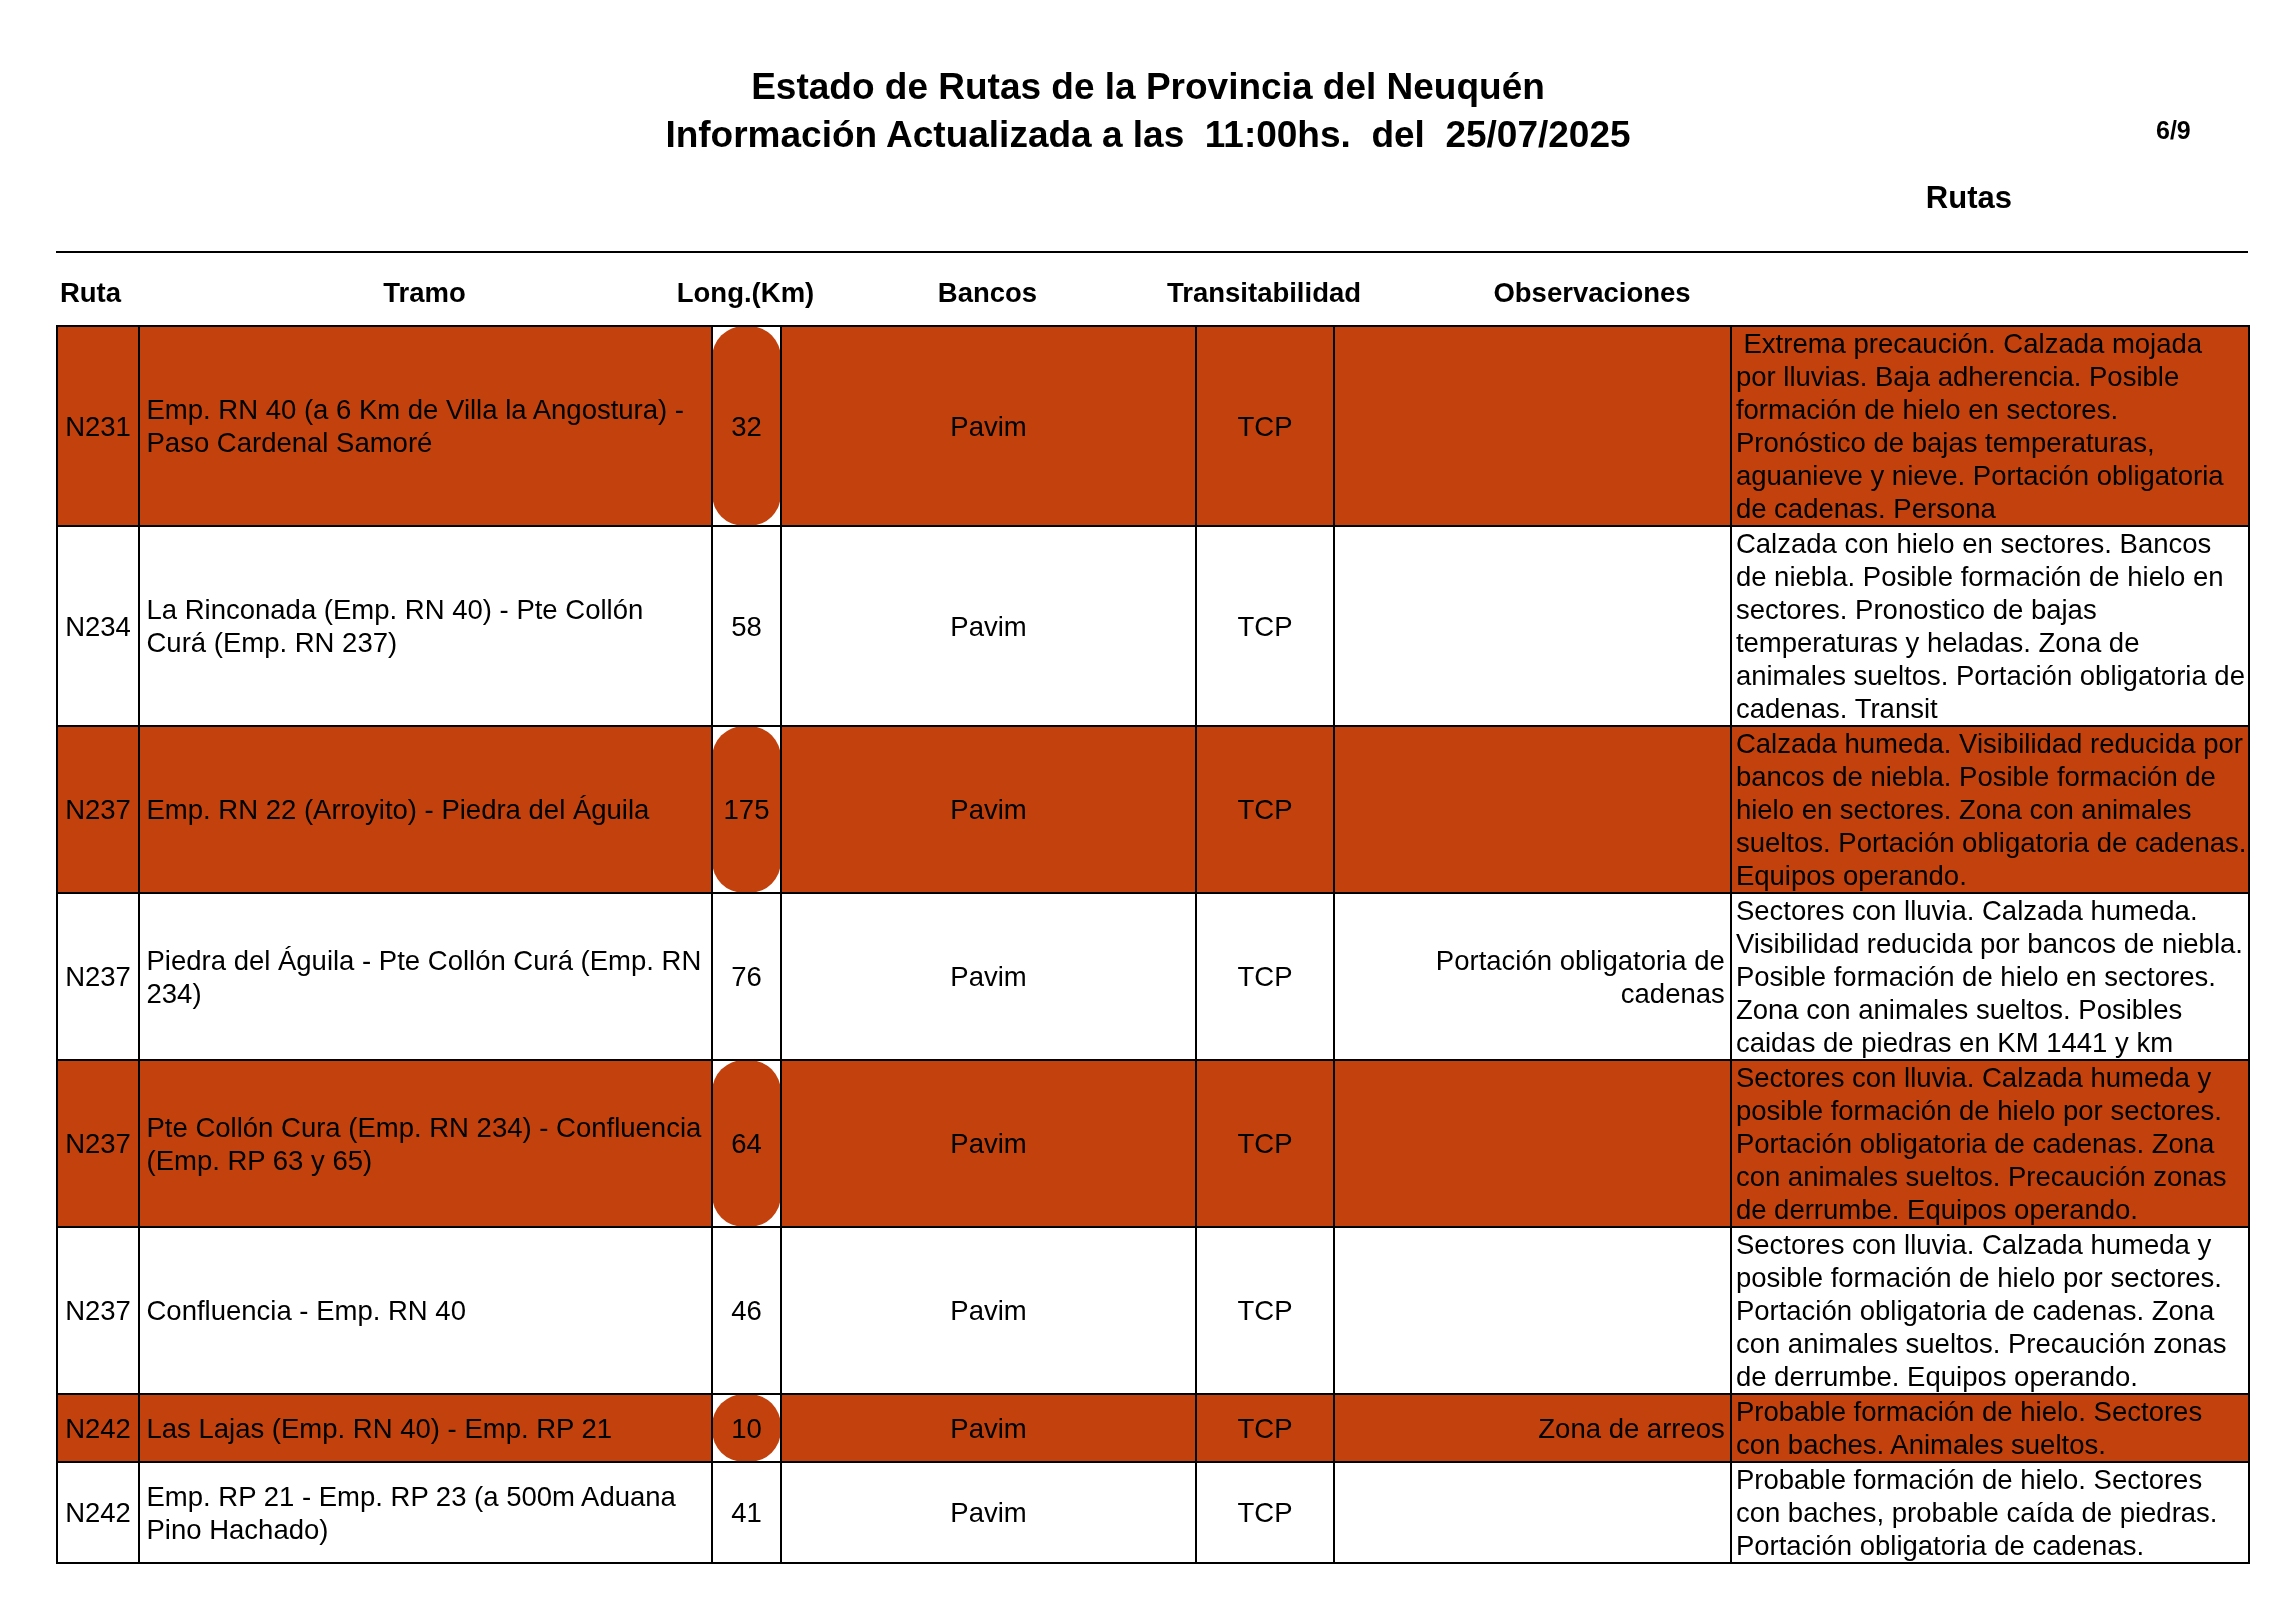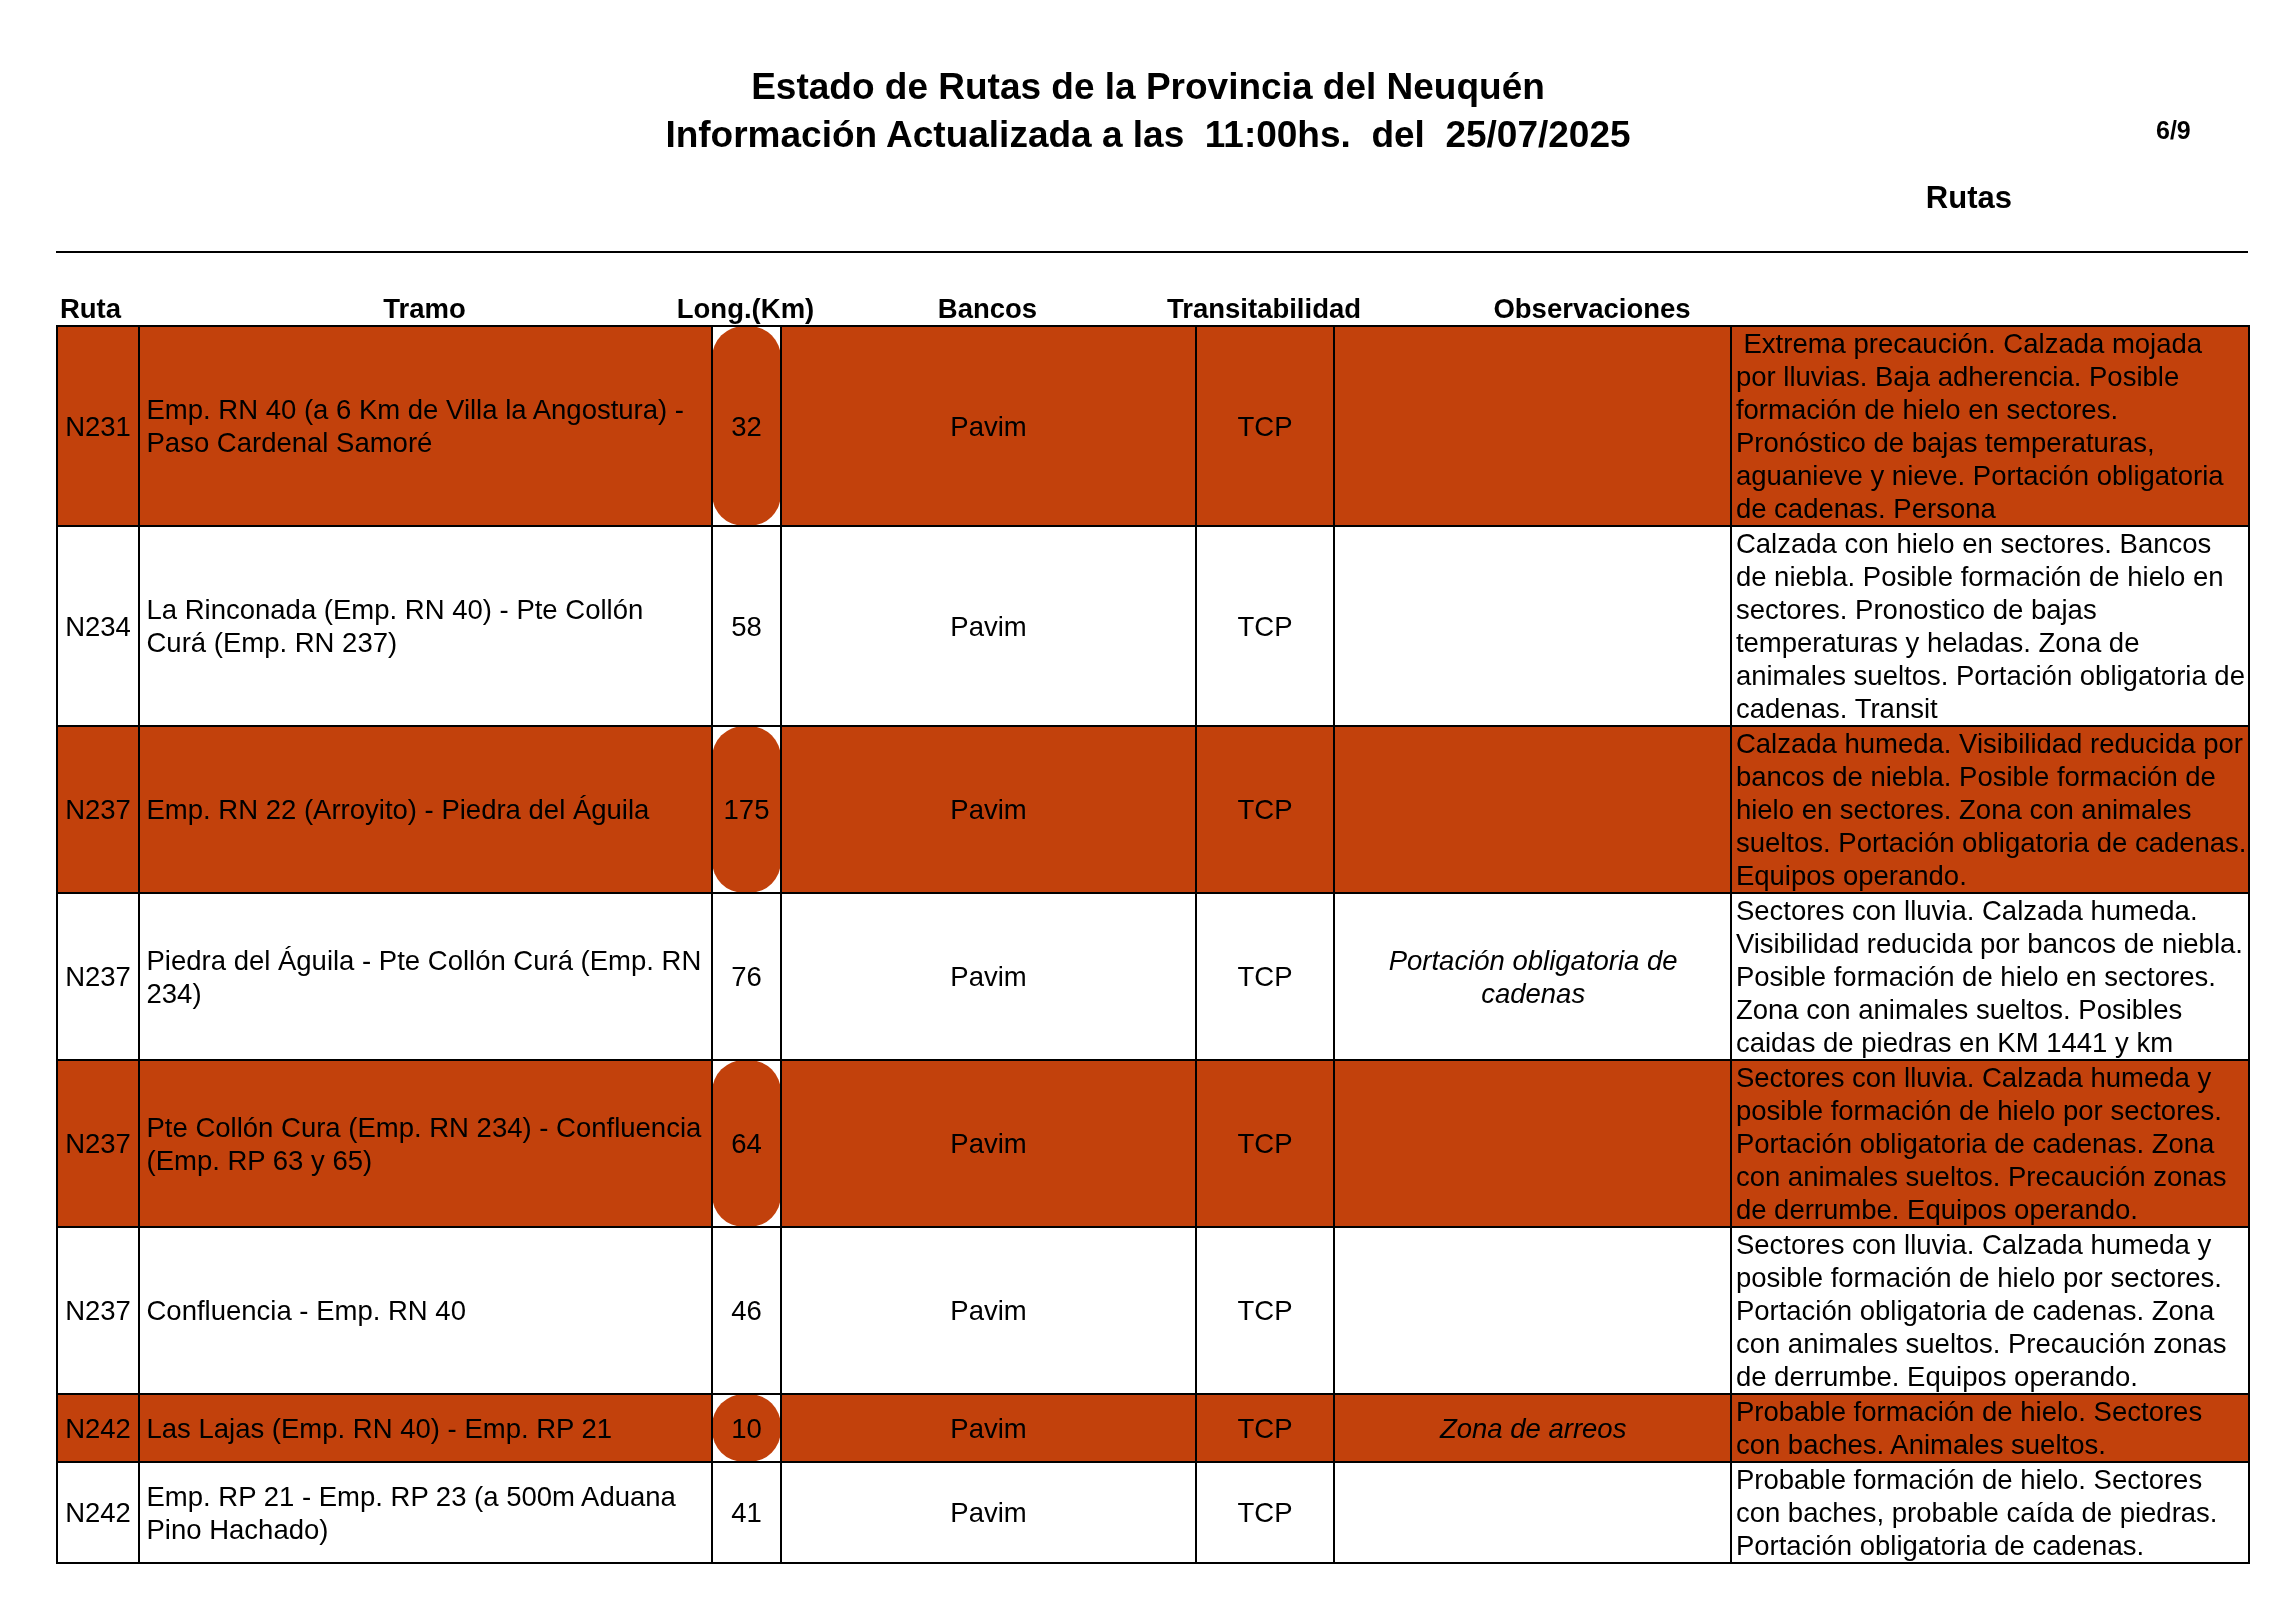--- a/index.html
+++ b/index.html
@@ -27,21 +27,21 @@
     position: absolute; top: 180px; left: 284px; width: 1728px;
     text-align: right; font-size: 31px; font-weight: bold;
   }
 
   .top-rule {
     position: absolute; top: 251px; left: 56px; width: 2192px;
     border-top: 2.6px solid #000; height: 0;
   }
 
   .col-headers {
-    position: absolute; top: 276px; left: 56px; width: 2192px; height: 65px;
+    position: absolute; top: 260px; left: 56px; width: 2192px; height: 65px;
     display: flex; font-weight: bold; font-size: 27.5px;
   }
   .hc { display: flex; align-items: center; justify-content: center; white-space: nowrap; flex: 0 0 auto; }
   .hc-ruta    { width: 82px; justify-content: flex-start; padding-left: 3.9px; }
   .hc-tramo   { width: 573px; }
   .hc-long    { width: 69px; flex-direction: row; line-height: 31px; }
   .hc-calzada { width: 415px; }
   .hc-trans   { width: 138px; }
   .hc-seccion { width: 397px; }
   .hc-obs     { width: 518px; }
@@ -56,21 +56,21 @@
     vertical-align: middle;
     padding: 1.3px 5.2px;
     word-wrap: break-word;
   }
   tr.shaded td { background: #c2410c; }
   td.c-ruta    { text-align: center; padding: 1.3px 1.3px; }
   td.c-tramo   { text-align: left; padding: 1.3px 6.5px; }
   td.c-long    { text-align: center; border-radius: 32px; }
   td.c-calzada { text-align: center; }
   td.c-trans   { text-align: center; }
-  td.c-seccion { text-align: center; padding: 1.3px 5.2px 1.3px 6.5px; font-style: italic; }
+  td.c-seccion { text-align: right; padding: 1.3px 5.2px 1.3px 6.5px; }
   td.c-obs     { text-align: left; padding: 0 1.3px 0 3.9px; white-space: pre-wrap; }
 </style>
 </head>
 <body>
 
 <div class="doc-page">
 
   <div class="titles">
     <div>Estado de Rutas de la Provincia del Neuquén</div>
     <div>Información Actualizada a las  11:00hs.  del  25/07/2025</div>

